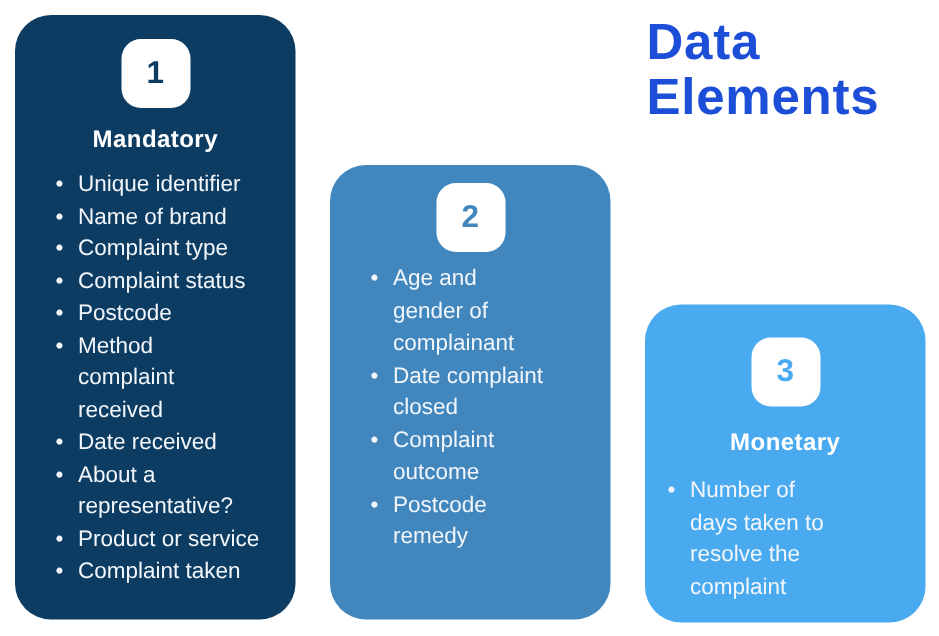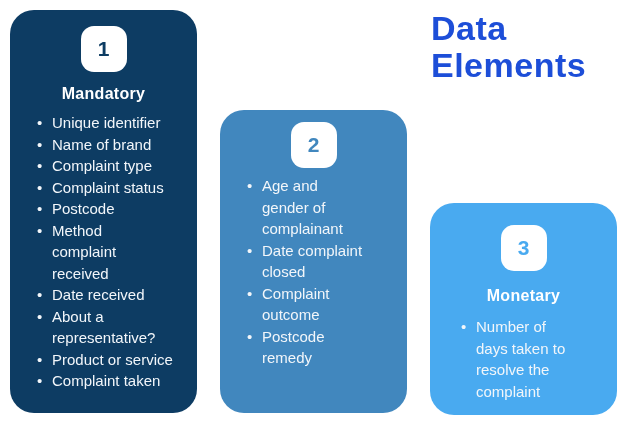--- a/index.html
+++ b/index.html
@@ -59,21 +59,21 @@
     color:#ffffff;
   }
   .card-3 h2{margin-top:16px;}
   .card ul{
     list-style:none;
     margin:9px 0 0 0;
     padding:0 6px 0 27px;
     align-self:stretch;
   }
   .card-2 ul{margin-top:7px;}
-  .card-3 ul{margin-top:11px;padding-left:31px;}
+  .card-3 ul{margin-top:11px;padding-left:15px;}
   .card li{
     position:relative;
     padding-left:15px;
     font-size:15px;
     line-height:21.5px;
     color:#f2f6fa;
     white-space:pre-line;
   }
   .card li::before{
     content:"\2022";

